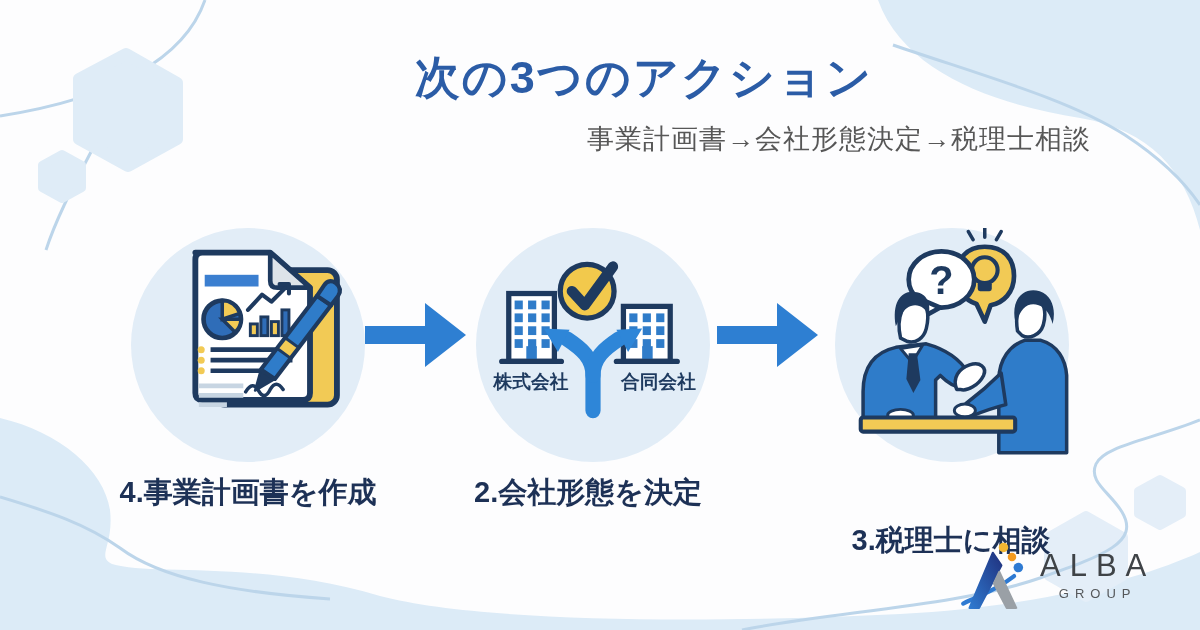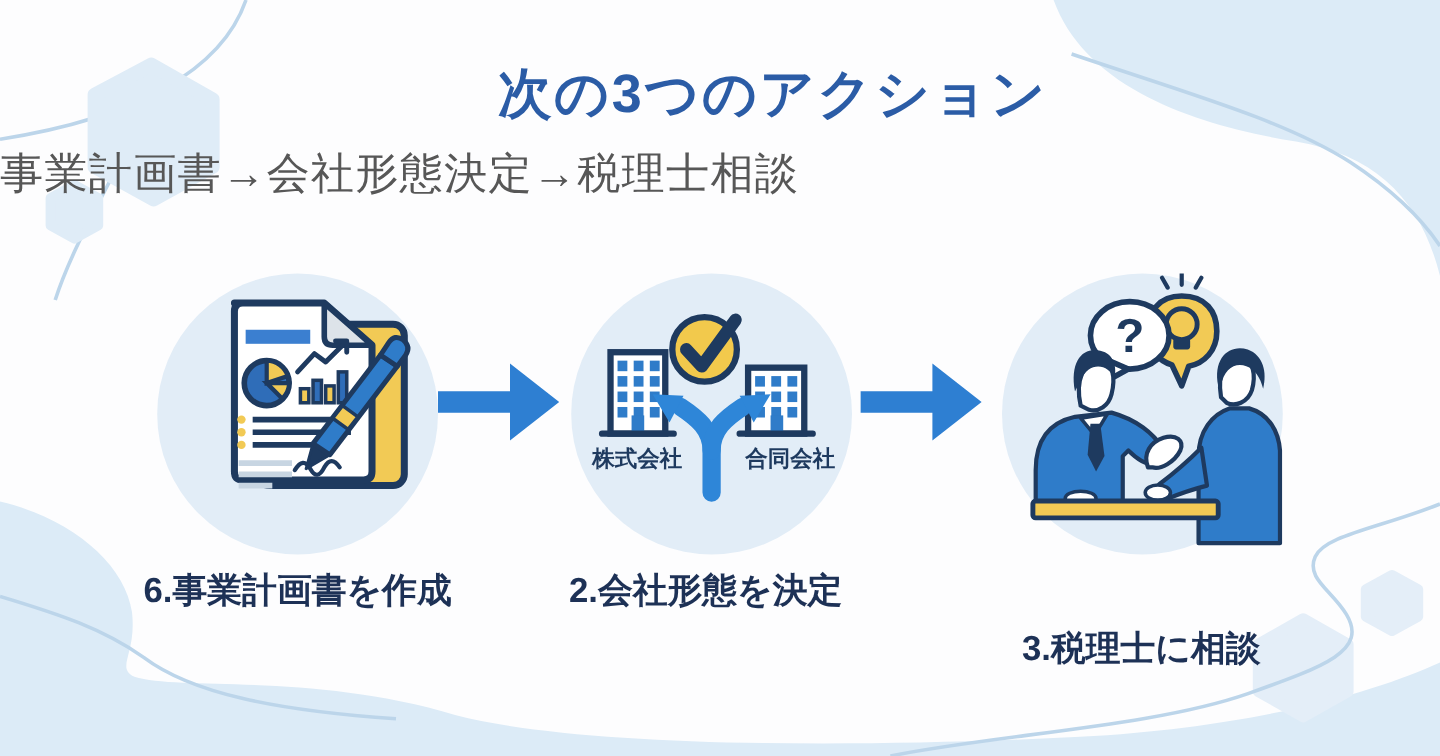--- a/index.html
+++ b/index.html
@@ -11,21 +11,21 @@
   .canvas { position: relative; width: 1200px; height: 630px; overflow: hidden; }
   .bg-svg { position: absolute; left: 0; top: 0; z-index: 0; }
 
   .title {
     position: absolute; left: 0; top: 48px; width: 1200px;
     text-align: center; font-size: 45px; font-weight: bold;
     color: #2b5ca6; letter-spacing: 2px; z-index: 2; margin: 0; padding-left: 44px;
   }
   .subtitle {
     position: absolute; left: 0; top: 121px; width: 1091px;
-    text-align: left; font-size: 36px; font-weight: 500;
+    text-align: right; font-size: 27px; font-weight: 500;
     color: #575757; letter-spacing: 1px; z-index: 2;
   }
 
   .step-circle {
     position: absolute; top: 228px; width: 234px; height: 234px;
     border-radius: 50%; background: #e2edf7; z-index: 1;
   }
   .step-circle svg { position: absolute; left: 0; top: 0; }
   .c1 { left: 131px; }
   .c2 { left: 476px; }
@@ -228,18 +228,38 @@
         <path d="M156,88 C153,70 160,58 171,60 C179,62 181,72 178,83 C175,92 166,95 160,92 Z" fill="#ffffff" stroke="#1e3a5f" stroke-width="3"></path>
         <path d="M154,80 C150,60 162,50 175,54 C186,58 189,70 186,82 C184,74 180,68 174,66 C166,63 158,68 156,80 Z" fill="#1e3a5f"></path>
         <path d="M142,124 C132,134 120,144 112,150 L116,161 C126,157 138,153 146,151 Z" fill="#2f7cc9" stroke="#1e3a5f" stroke-width="3" stroke-linejoin="round"></path>
         <ellipse cx="111" cy="156" rx="9" ry="5.5" fill="#ffffff" stroke="#1e3a5f" stroke-width="2.5"></ellipse>
       </g>
 
       <rect x="22" y="162" width="132" height="12" rx="2" fill="#f2ca55" stroke="#1e3a5f" stroke-width="3.5"></rect>
     </svg>
   </div>
 
-  <div class="step-label l1">6.事業計画書を作成</div>
+  <div class="step-label l1">4.事業計画書を作成</div>
   <div class="step-label l2">2.会社形態を決定</div>
   <div class="step-label l3">3.税理士に相談</div>
 
+  <div class="logo">
+    <svg width="70" height="70" viewBox="0 0 64 66">
+      <defs>
+        <linearGradient id="albaGrad" x1="0" y1="1" x2="1" y2="0">
+          <stop offset="0" stop-color="#2f7ad0"></stop>
+          <stop offset="1" stop-color="#20317e"></stop>
+        </linearGradient>
+      </defs>
+      <path d="M2,60 C18,52 32,48 50,34" fill="none" stroke="#2e7ad2" stroke-width="4" stroke-linecap="round"></path>
+      <polygon points="8,64 30,12 38,24 17,64" fill="url(#albaGrad)" stroke="url(#albaGrad)" stroke-width="2" stroke-linejoin="round"></polygon>
+      <polygon points="36,30 52,64 43,64 31,41" fill="#9aa0a6" stroke="#9aa0a6" stroke-width="2" stroke-linejoin="round"></polygon>
+      <circle cx="40" cy="7" r="4.5" fill="#f2b632"></circle>
+      <circle cx="48" cy="16" r="4" fill="#f59b1f"></circle>
+      <circle cx="54" cy="26" r="4.5" fill="#2e7ad2"></circle>
+    </svg>
+    <div class="logo-text">
+      <div class="logo-name">ALBA</div>
+      <div class="logo-subname">GROUP</div>
+    </div>
+  </div>
 
 </div>
 
 </body></html>

